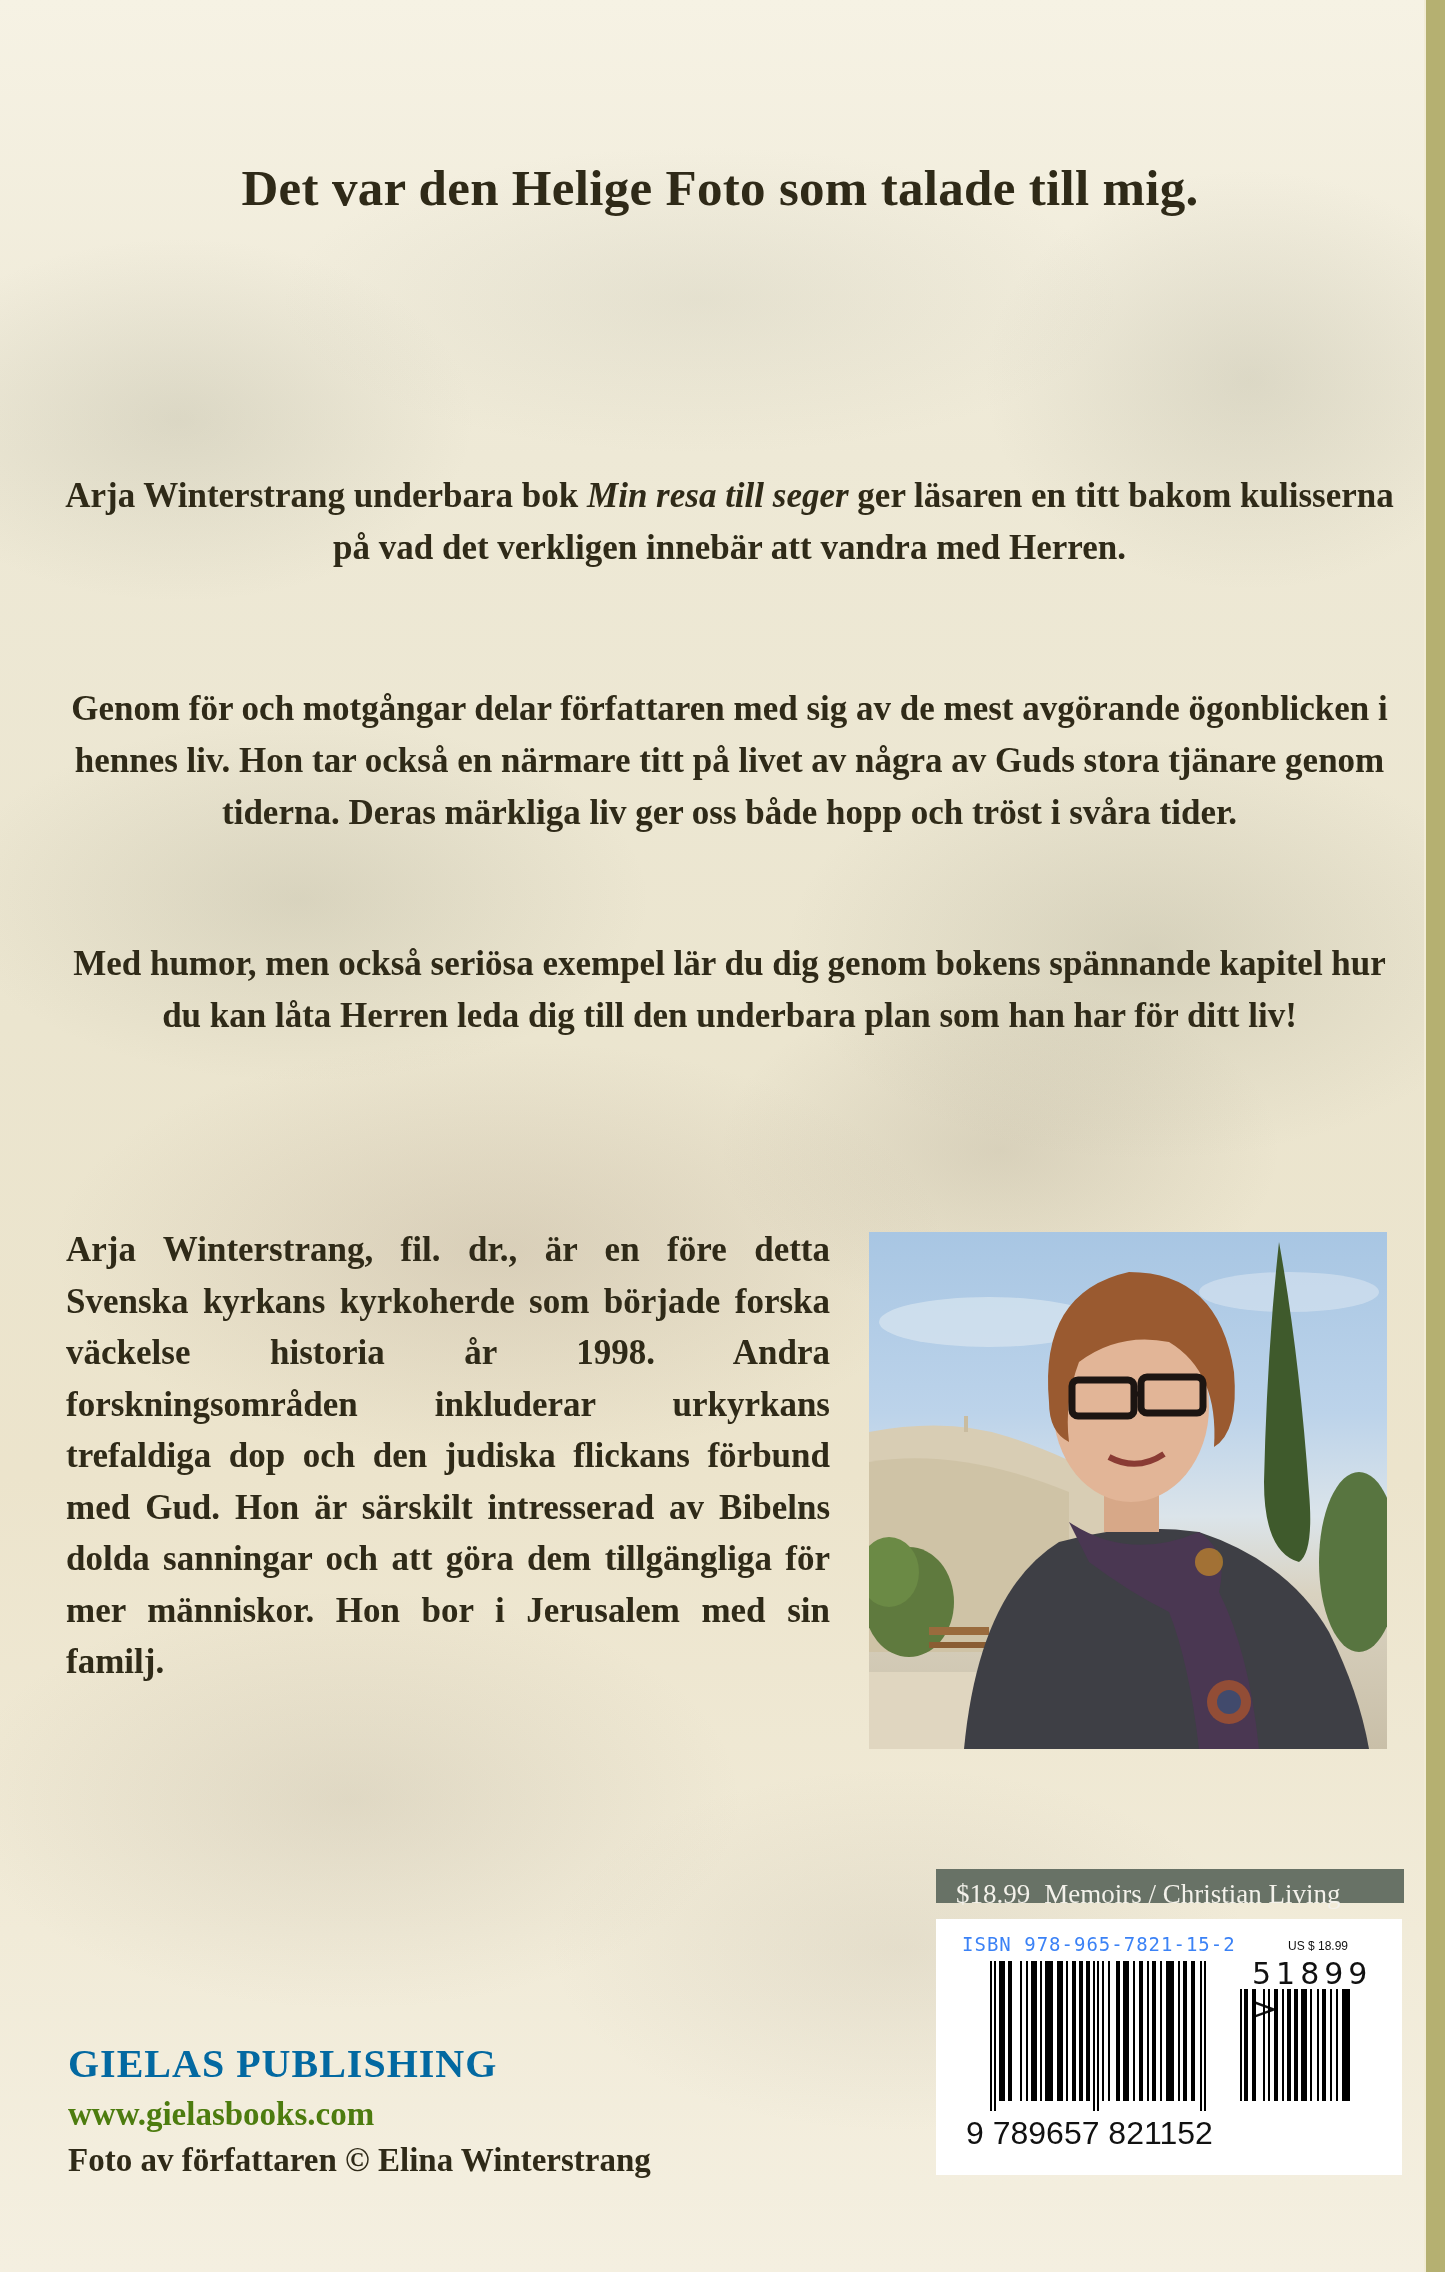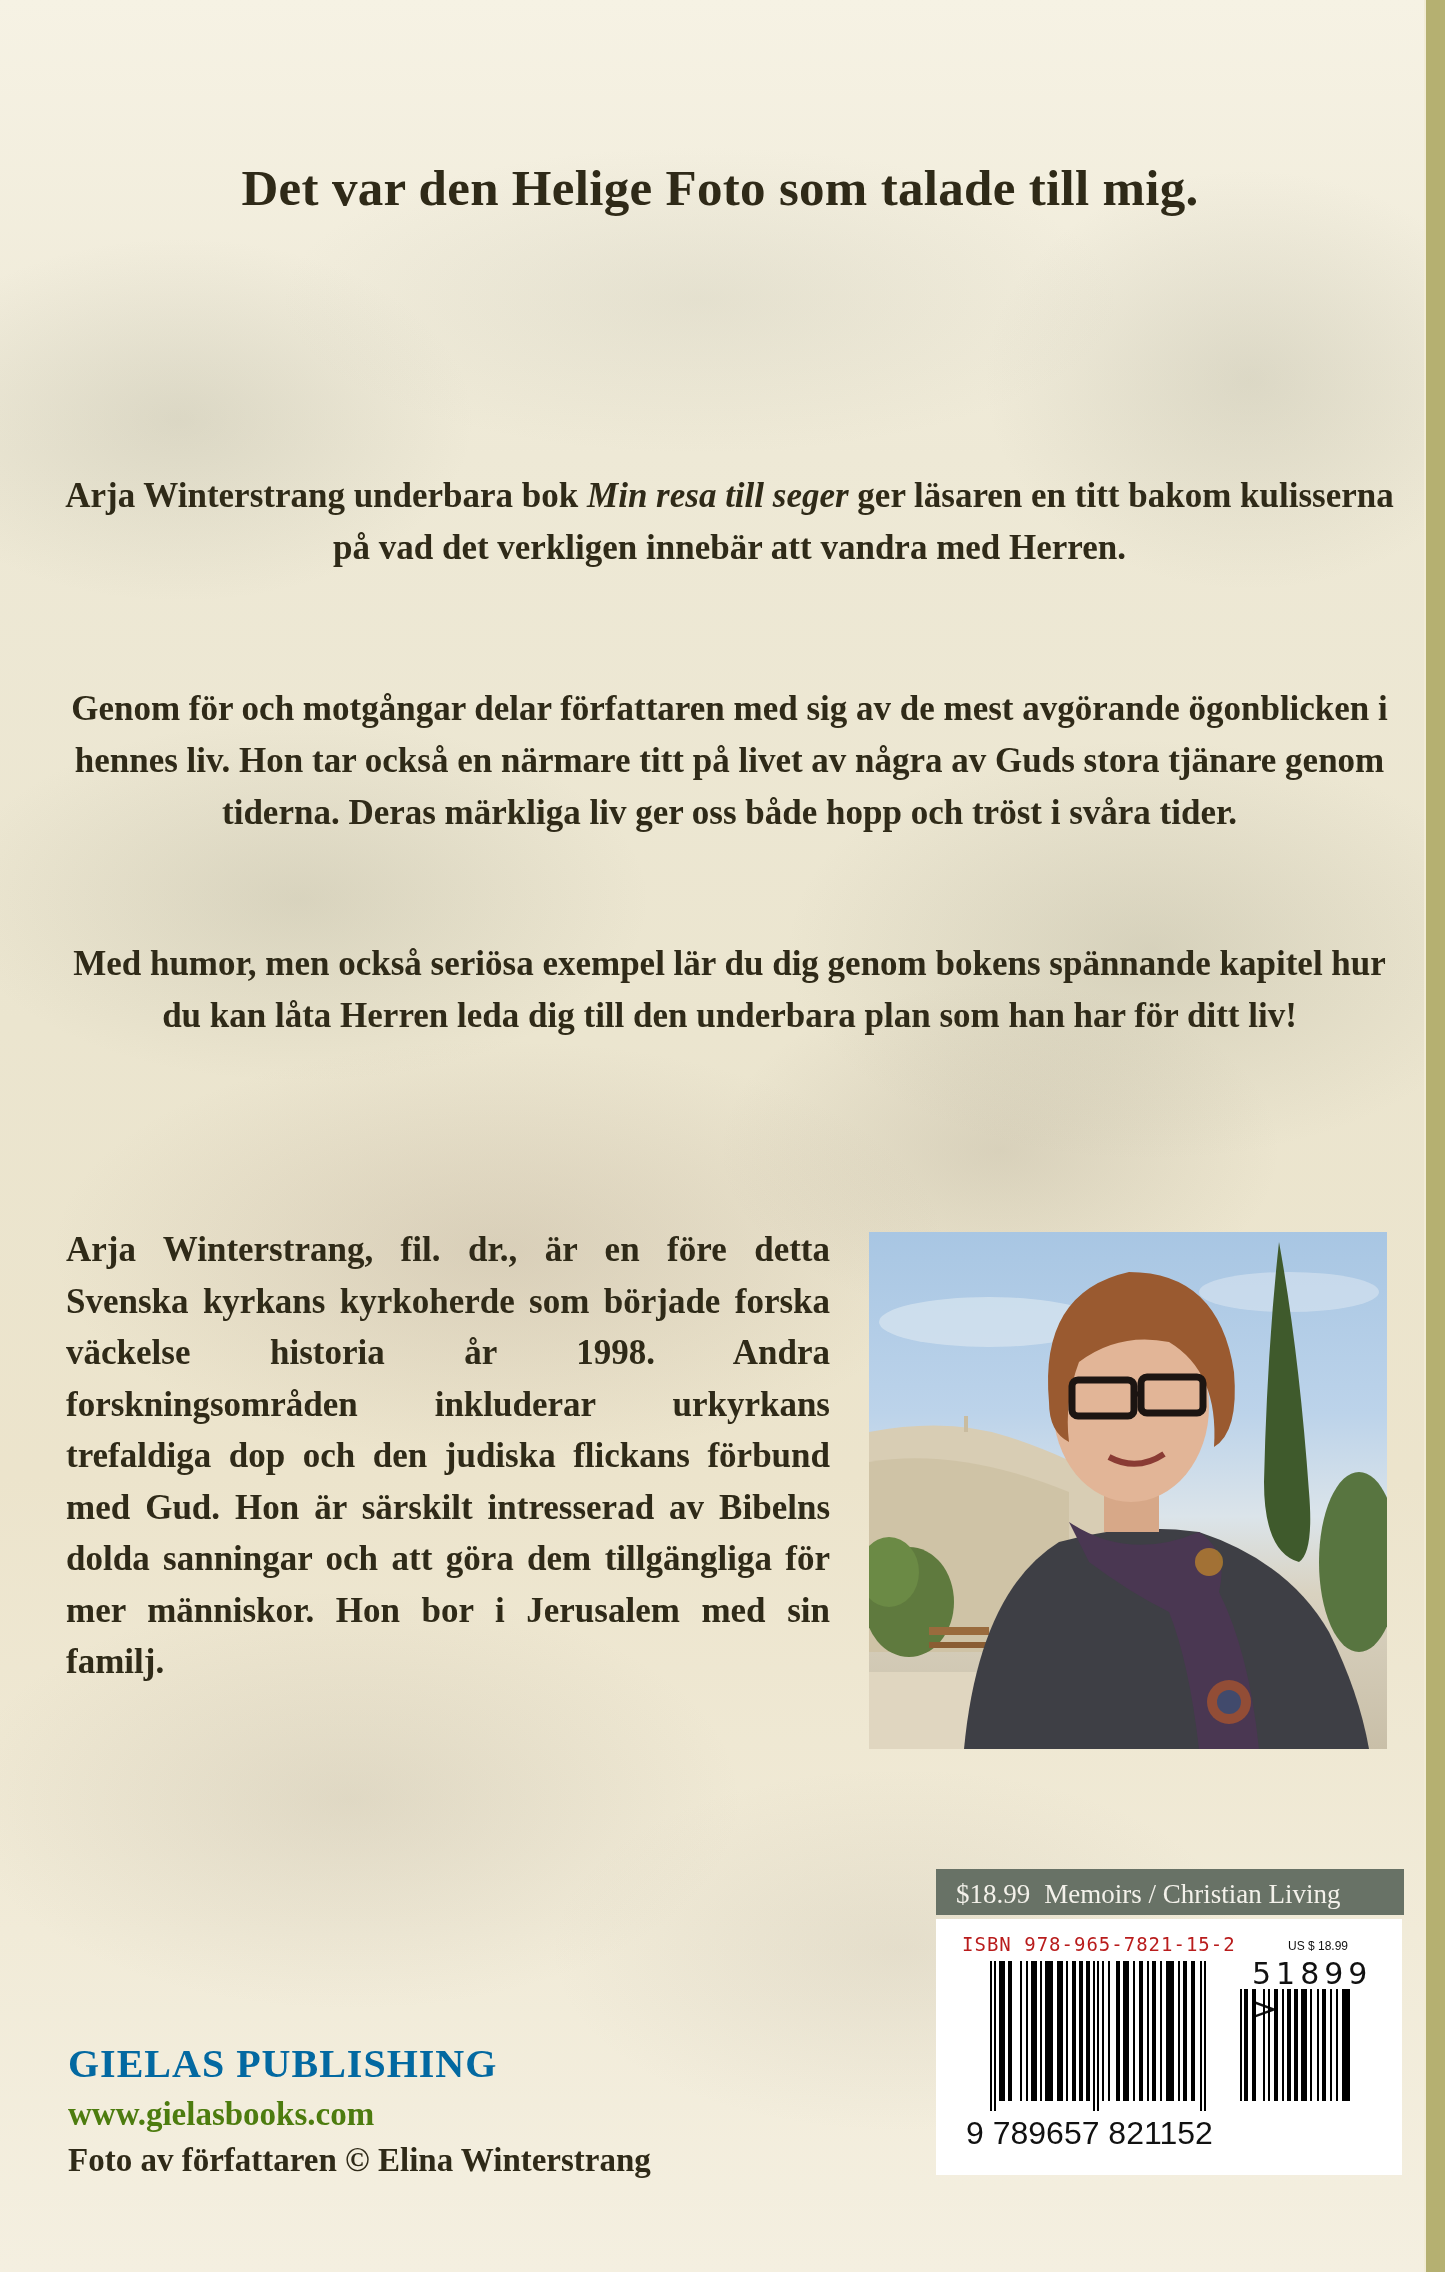--- a/index.html
+++ b/index.html
@@ -55,36 +55,36 @@
       font-size: 35px; line-height: 51.5px; font-weight: bold;
       color: #2f2a18;
     }
     .photo {
       position: absolute; left: 869px; top: 1232px; width: 518px; height: 517px;
       overflow: hidden;
       background: linear-gradient(180deg, #a8c6e3 0%, #bcd3ea 35%, #dbe4ea 55%, #d9d2c0 70%, #c9bfa8 100%);
     }
     .photo svg { display: block; }
     .price-banner {
-      position: absolute; left: 936px; top: 1869px; width: 468px; height: 46px;
+      position: absolute; left: 936px; top: 1869px; width: 468px; height: 34px;
       background: #687266;
       color: #f3f1ea;
       font-size: 27px; line-height: 50px;
       box-sizing: border-box; padding-left: 20px;
       white-space: nowrap;
     }
     .price-banner .price { margin-right: 14px; }
     .barcode-box {
       position: absolute; left: 936px; top: 1919px; width: 466px; height: 256px;
       background: #ffffff;
     }
     .isbn-text {
       position: absolute; left: 26px; top: 14px;
       font-family: "DejaVu Sans Mono", monospace;
-      font-size: 19px; letter-spacing: 1px; color: #b91c1c;
+      font-size: 19px; letter-spacing: 1px; color: #3b82f6;
     }
     .us-price {
       position: absolute; left: 352px; top: 20px;
       font-family: "Liberation Sans", sans-serif; font-weight: normal;
       font-size: 12px; color: #111;
     }
     .addon-digits {
       position: absolute; left: 316px; top: 37px;
       font-family: "DejaVu Sans", sans-serif;
       font-size: 30px; letter-spacing: 5px; color: #111;

